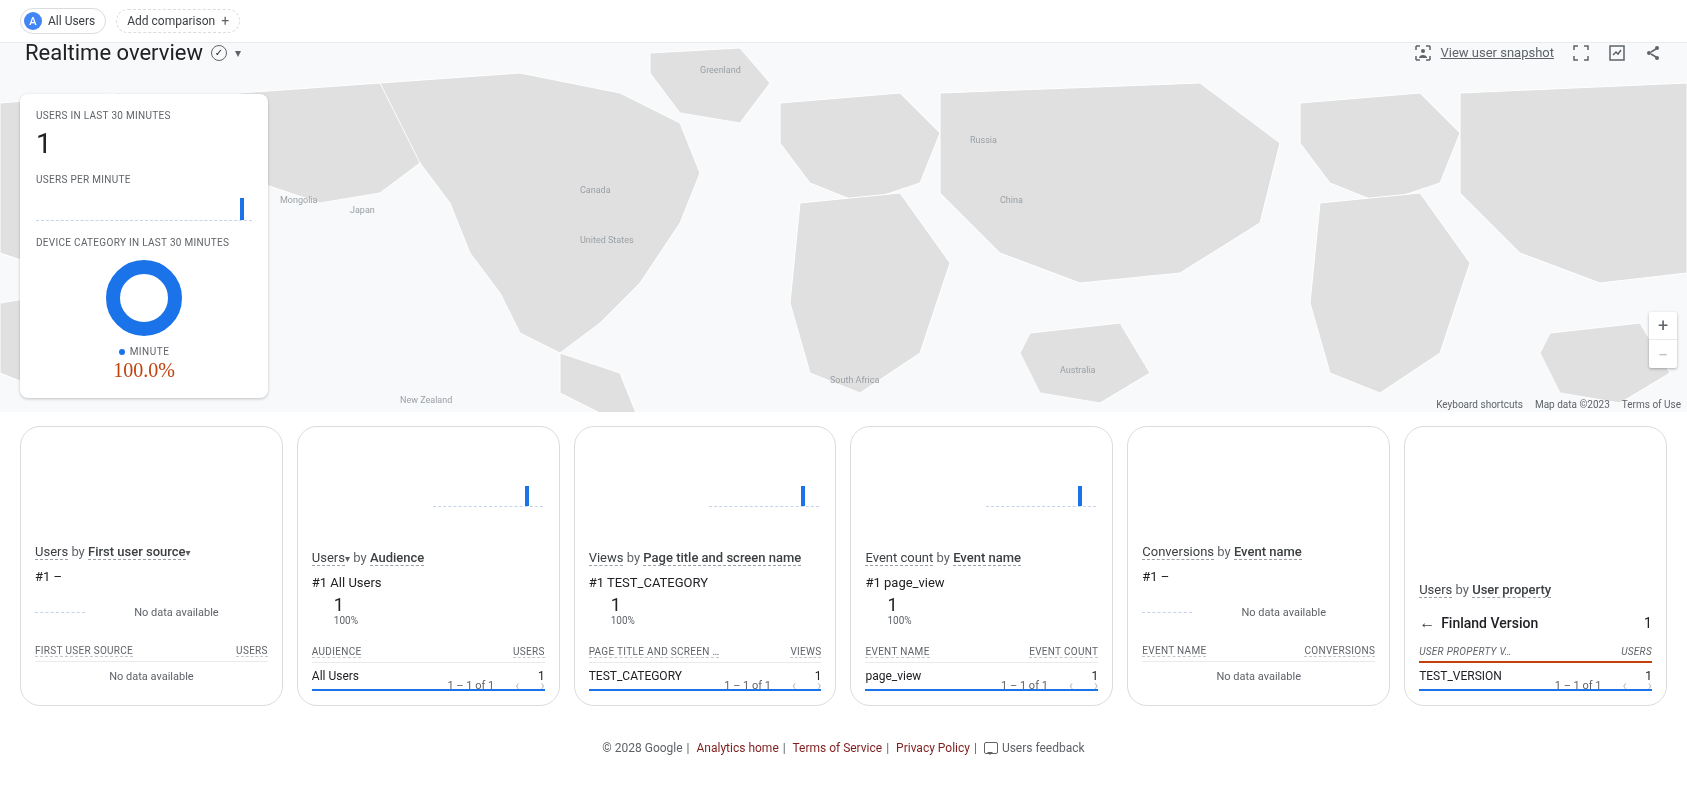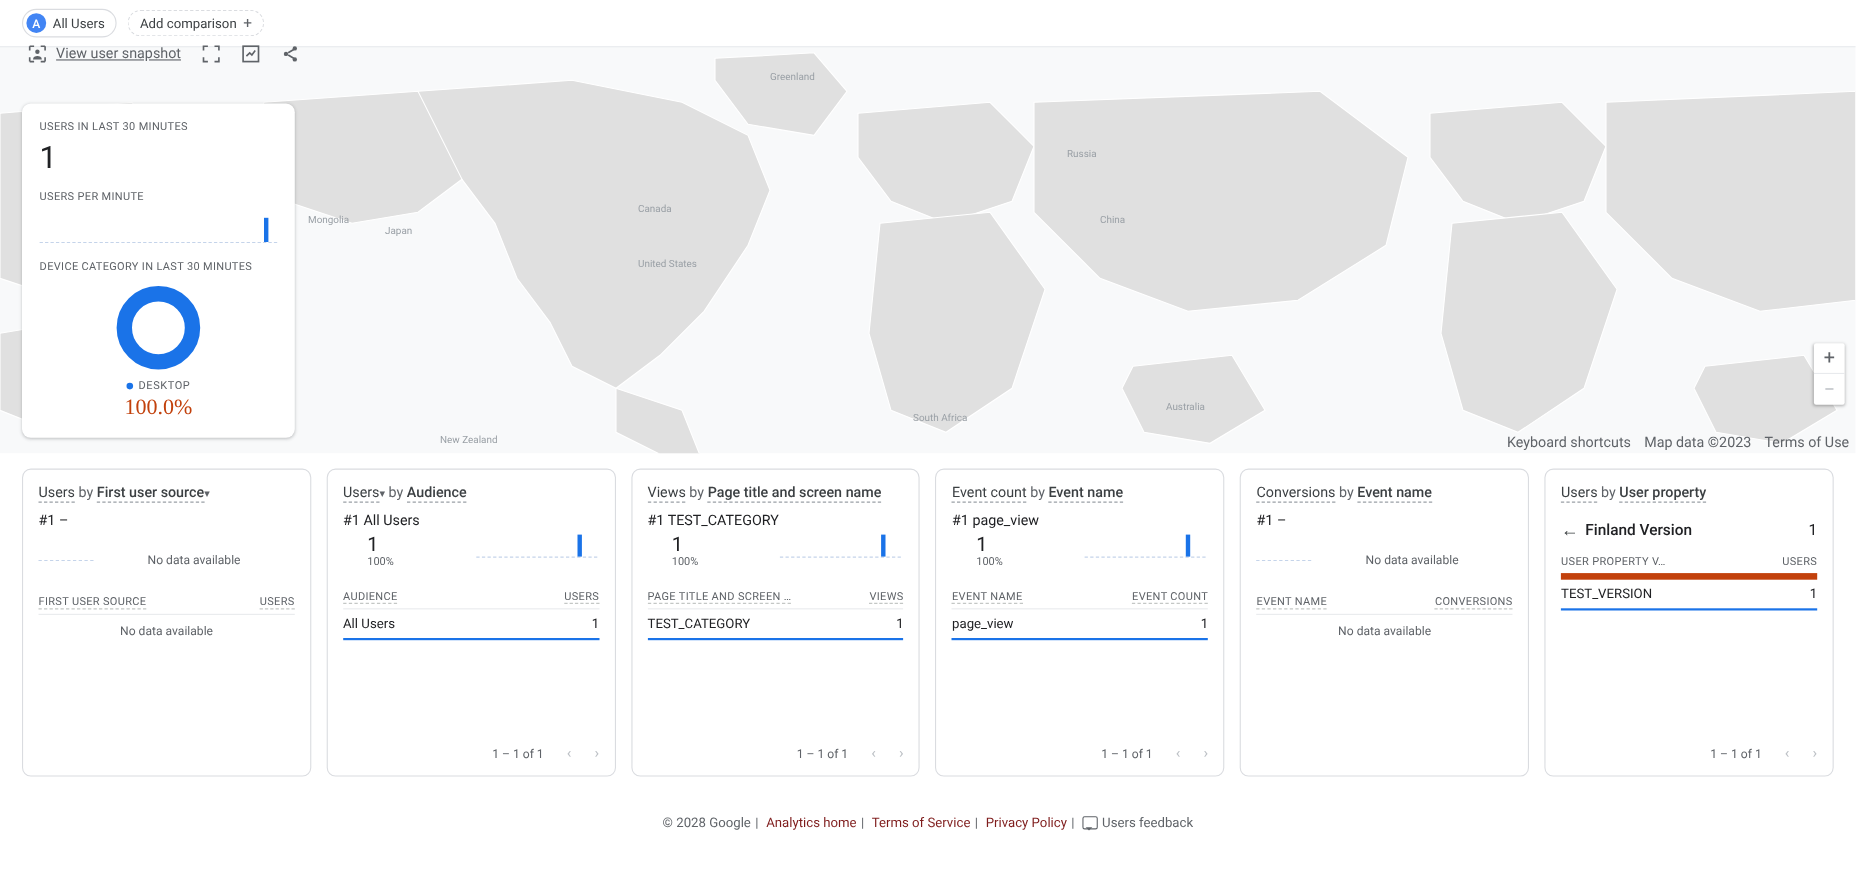--- a/index.html
+++ b/index.html
@@ -25,43 +25,43 @@
 .spark-line { height: 30px; border-bottom: 1px dashed #c5d4ea; position: relative; margin-bottom: 16px; }
 .spark-line .bar { position: absolute; right: 8px; bottom: 0; width: 4px; height: 22px; background: #1a73e8; }
 .donut-wrap { display: flex; flex-direction: column; align-items: center; }
 .donut { width: 76px; height: 76px; border-radius: 50%; border: 14px solid #1a73e8; margin: 6px 0 10px 0; }
 .legend-dot { width: 6px; height: 6px; border-radius: 50%; background: #1a73e8; display: inline-block; margin-right: 5px; }
 .legend-line { font-size: 10px; letter-spacing: .5px; color: #5f6368; }
 .ov-pct { font-size: 20px; color: #c2410c; margin-top: 2px; font-family: Liberation Serif, serif; }
 .zoom-ctrl { position: absolute; right: 10px; bottom: 44px; width: 28px; background: #fff; box-shadow: 0 1px 3px rgba(0,0,0,.3); border-radius: 2px; display: flex; flex-direction: column; }
 .zoom-ctrl div { height: 28px; display: flex; align-items: center; justify-content: center; font-size: 18px; color: #5f6368; cursor: pointer; }
 .zoom-ctrl div:first-child { border-bottom: 1px solid #e8eaed; }
-.map-attr { position: absolute; right: 6px; bottom: 2px; font-size: 13px; color: #5f6368; display: flex; gap: 12px; }
+.map-attr { position: absolute; right: 6px; bottom: 2px; font-size: 10px; color: #5f6368; display: flex; gap: 12px; }
 .map-attr span { cursor: pointer; }
 .cards-row { display: flex; gap: 14px; padding: 14px 20px; }
-.card { flex: 1; background: #fff; border: 1px solid #dadce0; border-radius: 8px; padding: 14px; height: 280px; position: relative; display: flex; flex-direction: column; }
+.card { flex: 1; background: #fff; border: 1px solid #dadce0; border-radius: 20px; padding: 14px; height: 280px; position: relative; display: flex; flex-direction: column; justify-content: flex-end; }
 .card-title { font-size: 13px; color: #5f6368; margin-bottom: 10px; }
 .card-title .u { border-bottom: 1px dashed #9aa0a6; color: #3c4043; }
 .card-title .u-strong { border-bottom: 1px dashed #9aa0a6; color: #3c4043; font-weight: 500; }
 .card-rank { font-size: 13px; color: #202124; margin-bottom: 4px; }
 .card-val { font-size: 18px; color: #202124; margin-left: 22px; }
 .card-sub { font-size: 10px; color: #5f6368; margin-left: 22px; }
 .spark2 { position: absolute; right: 16px; top: 54px; width: 110px; height: 26px; border-bottom: 1px dashed #c5d4ea; }
 .spark2 .bar { position: absolute; right: 14px; bottom: 0; width: 4px; height: 20px; background: #1a73e8; }
 .no-data-row { font-size: 11px; color: #5f6368; text-align: center; margin: 8px 0; }
 .tbl-head { display: flex; justify-content: space-between; font-size: 10px; letter-spacing: .3px; color: #5f6368; border-bottom: 1px solid #e8eaed; padding: 6px 0 4px 0; margin-top: 14px; }
 .tbl-head span { border-bottom: 1px dashed #c4c7c5; }
 .tbl-row { display: flex; justify-content: space-between; font-size: 12px; color: #202124; padding: 6px 0; border-bottom: 2px solid #1a73e8; }
 .pager { position: absolute; bottom: 12px; right: 14px; display: flex; align-items: center; gap: 21px; font-size: 11px; color: #5f6368; }
 .pager .arrow { color: #bdc1c6; cursor: pointer; font-size: 14px; }
 .prop-row { display: flex; align-items: center; justify-content: space-between; margin: 6px 0 14px 0; }
 .prop-row .back { font-size: 16px; color: #3c4043; cursor: pointer; margin-right: 6px; }
 .prop-row .name { font-size: 14px; font-weight: 500; color: #202124; flex: 1; }
 .prop-row .cnt { font-size: 14px; color: #202124; }
-.prop-head { display: flex; justify-content: space-between; font-size: 10px; color: #5f6368; letter-spacing: .3px; border-bottom: 6px solid #c2410c; padding-bottom: 4px; }
+.prop-head { display: flex; justify-content: space-between; font-size: 10px; color: #5f6368; letter-spacing: .3px; border-bottom: 2px solid #c2410c; padding-bottom: 4px; font-style: italic; }
 .prop-line { display: flex; justify-content: space-between; font-size: 12px; color: #202124; padding: 6px 0; border-bottom: 2px solid #1a73e8; }
 .footer { text-align: center; font-size: 12px; color: #5f6368; padding: 20px 0 30px 0; }
 .footer a { color: #7f1d1d; text-decoration: none; }
 .footer .sep { margin: 0 4px; }
 .feedback-icon { display: inline-block; width: 14px; height: 12px; border: 1.5px solid #5f6368; border-radius: 2px; position: relative; top: 2px; margin-right: 4px; }
 .feedback-icon:after { content: ''; position: absolute; bottom: -5px; left: 2px; width: 0; height: 0; border: 3px solid transparent; border-top-color: #5f6368; }
 svg { display: block; }
 </style>
 </head>
 <body>
@@ -71,20 +71,25 @@
     <span class="circle-a">A</span>
     <span>All Users</span>
   </div>
   <div class="add-comparison">
     <span>Add comparison</span>
     <span class="plus">+</span>
   </div>
 </div>
 
 <div class="title-row">
+  <h1>
+    <span>Realtime overview</span>
+    <span class="check">✓</span>
+    <span style="font-size:12px;color:#5f6368;">▾</span>
+  </h1>
   <div class="title-actions">
     <div class="snap">
       <svg width="18" height="18">
           <path d="M2 2h4M2 2v4M16 2h-4M16 2v4M2 16h4M2 16v-4M16 16h-4M16 16v-4" stroke="#5f6368" stroke-width="1.5" fill="none"></path>
           <circle cx="9" cy="7" r="2" fill="#5f6368"></circle>
           <path d="M5 14c0-2 2-3 4-3s4 1 4 3" fill="#5f6368"></path>
         </svg>
       <span>View user snapshot</span>
     </div>
     <div class="icon-btn">
@@ -162,21 +167,21 @@
 <div class="overview-card">
   <div class="ov-label">USERS IN LAST 30 MINUTES</div>
   <div class="ov-big">1</div>
   <div class="ov-label">USERS PER MINUTE</div>
   <div class="spark-line">
       <div class="bar"></div>
     </div>
   <div class="ov-label">DEVICE CATEGORY IN LAST 30 MINUTES</div>
   <div class="donut-wrap">
     <div class="donut"></div>
-    <div class="legend-line"><span class="legend-dot"></span><span>DESKTOP</span></div>
+    <div class="legend-line"><span class="legend-dot"></span><span>MINUTE</span></div>
     <div class="ov-pct">100.0%</div>
   </div>
 </div>
 
 <div class="cards-row">
 
   <div class="card">
     <div class="card-title">
       <span class="u">Users</span> <span>by</span> <span class="u-strong">First user source</span><span style="font-size:10px;">▾</span>
     </div>

